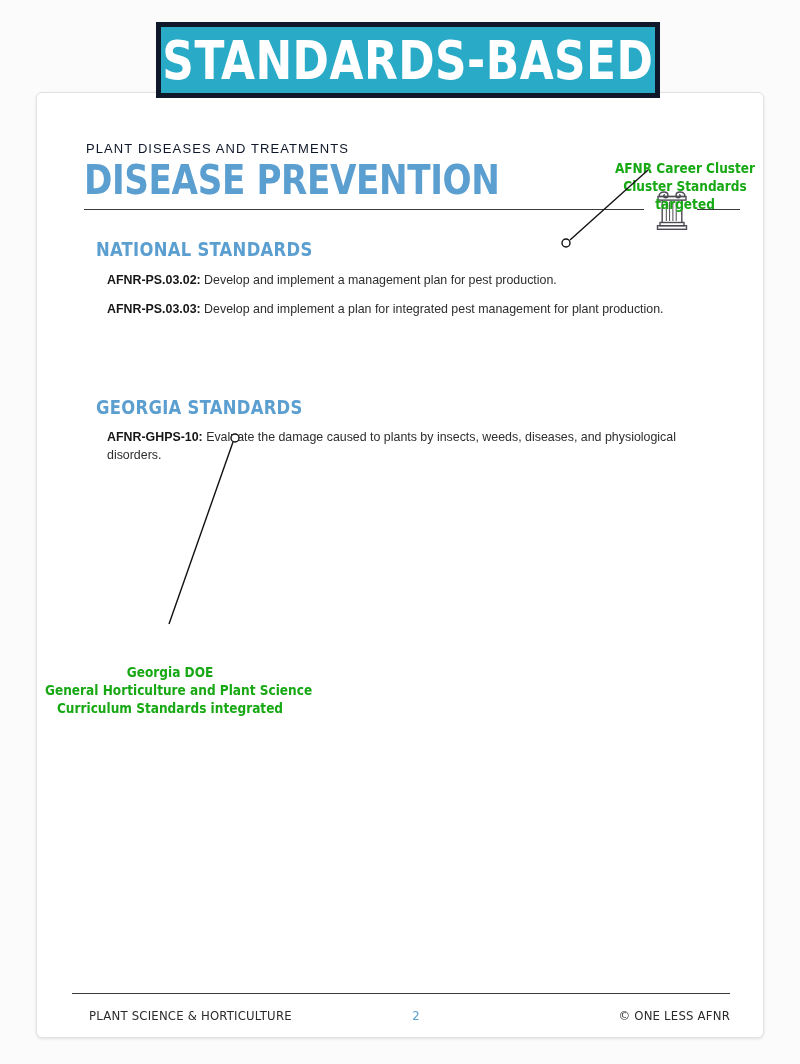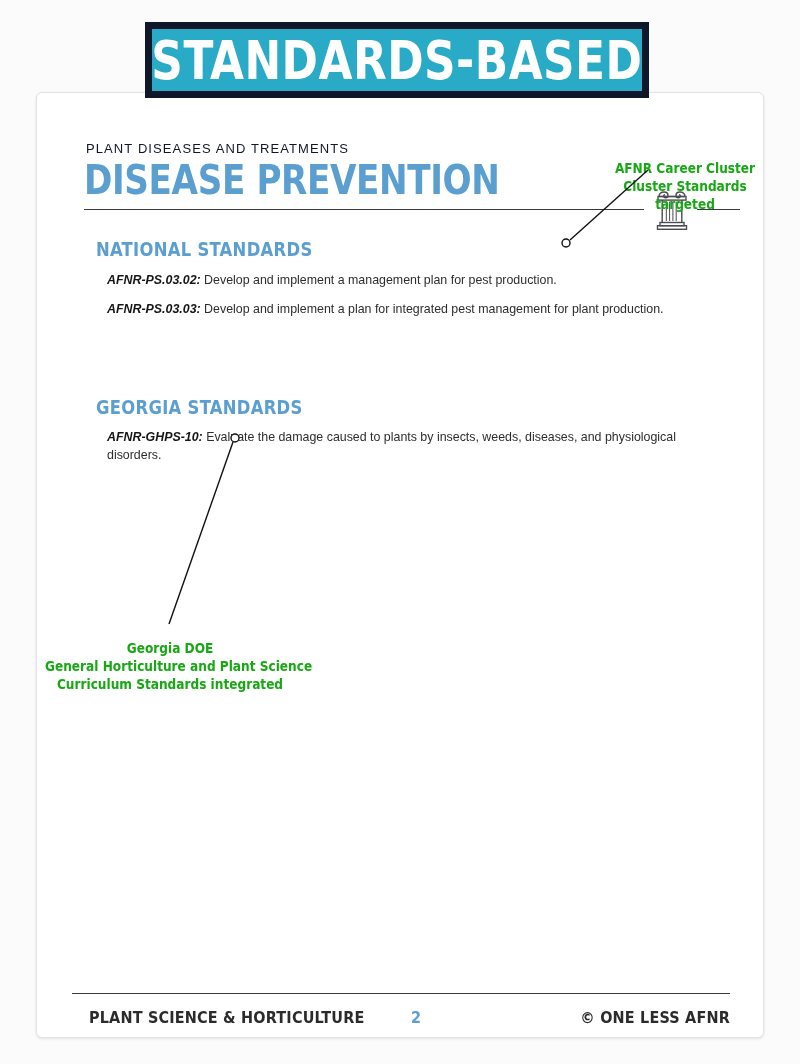--- a/index.html
+++ b/index.html
@@ -33,26 +33,26 @@
     background: #ffffff;
     border: 1px solid #e2e2e2;
     border-radius: 6px;
     box-shadow: 0 1px 3px rgba(0,0,0,0.10);
     box-sizing: border-box;
   }
 
   
   .banner {
     position: absolute;
-    left: 145px;
+    left: 156px;
     top: 22px;
     width: 504px;
     height: 76px;
     background: #29abc8;
-    border: 7px solid #0f172a;
+    border: 5px solid #0f172a;
     box-sizing: border-box;
     display: flex;
     align-items: center;
     justify-content: center;
     z-index: 5;
   }
   .banner-text {
     color: #ffffff;
     font-family: "Liberation Sans Narrow", "DejaVu Sans Condensed", "Liberation Sans", sans-serif;
     font-weight: bold;
@@ -129,21 +129,21 @@
     margin-top: 36px;
   }
   .annot-top {
     left: 600px;
     top: 124px;
     width: 170px;
     text-align: center;
   }
   .annot-bottom {
     left: 45px;
-    top: 604px;
+    top: 628px;
     width: 250px;
     text-align: center;
   }
 
   
   .leaders {
     position: absolute;
     left: 0; top: 0;
     width: 800px; height: 1064px;
     pointer-events: none;
@@ -169,41 +169,40 @@
     position: absolute;
     font-family: "Liberation Sans", sans-serif;
     font-size: 12.4px;
     line-height: 1.45;
     color: #2d2d2d;
     width: 600px;
   }
   .std-item b {
     font-weight: bold;
     color: #161616;
-    font-style: italic;
   }
   .std-n1 { left: 107px; top: 272px; }
   .std-n2 { left: 107px; top: 301px; }
   .std-g1 { left: 107px; top: 429px; width: 600px; }
 
   
   .footer-rule {
     position: absolute;
     left: 72px;
     top: 993px;
     width: 658px;
     height: 0;
     border-top: 1.5px solid #3a3a3a;
   }
   .footer-text {
     position: absolute;
     top: 1008px;
     font-family: "Liberation Sans Narrow", "DejaVu Sans Condensed", "Liberation Sans", sans-serif;
-    font-weight: bold;
-    font-size: 16px;
+    font-weight: normal;
+    font-size: 13px;
     letter-spacing: 0.2px;
     color: #2b2b2b;
     white-space: nowrap;
     padding-left: 16px;
   }
   .footer-left  { left: 73px; }
   .footer-page  { left: 0; width: 800px; text-align: center; color: #5b9ed0; }
   .footer-right { right: 70px; }
 </style>
 </head>

